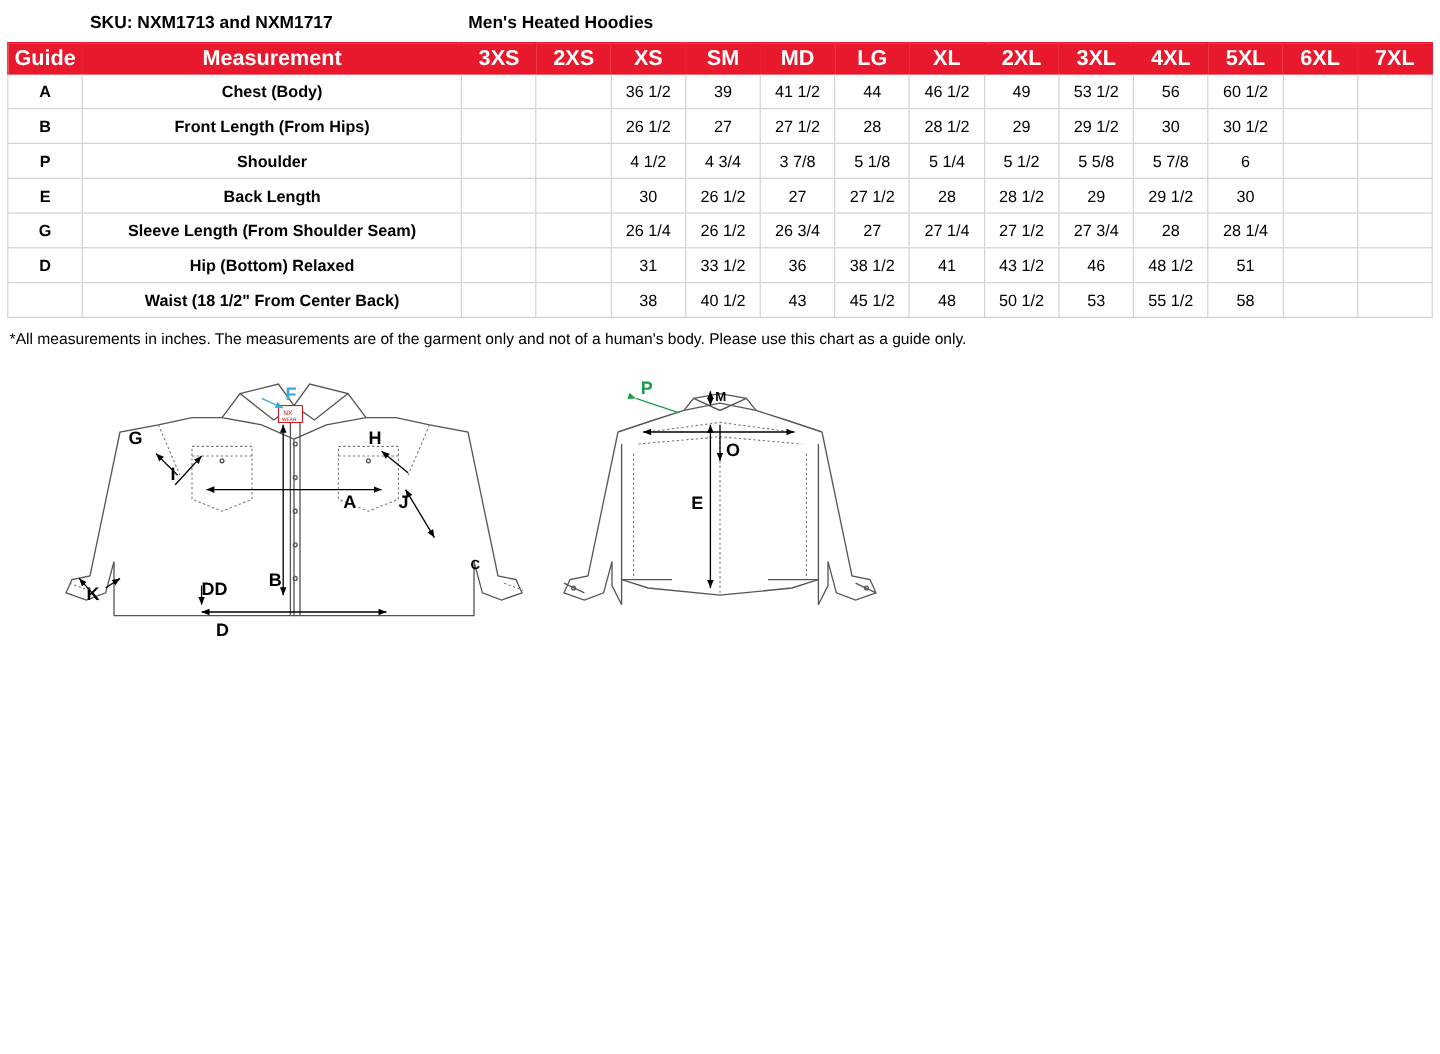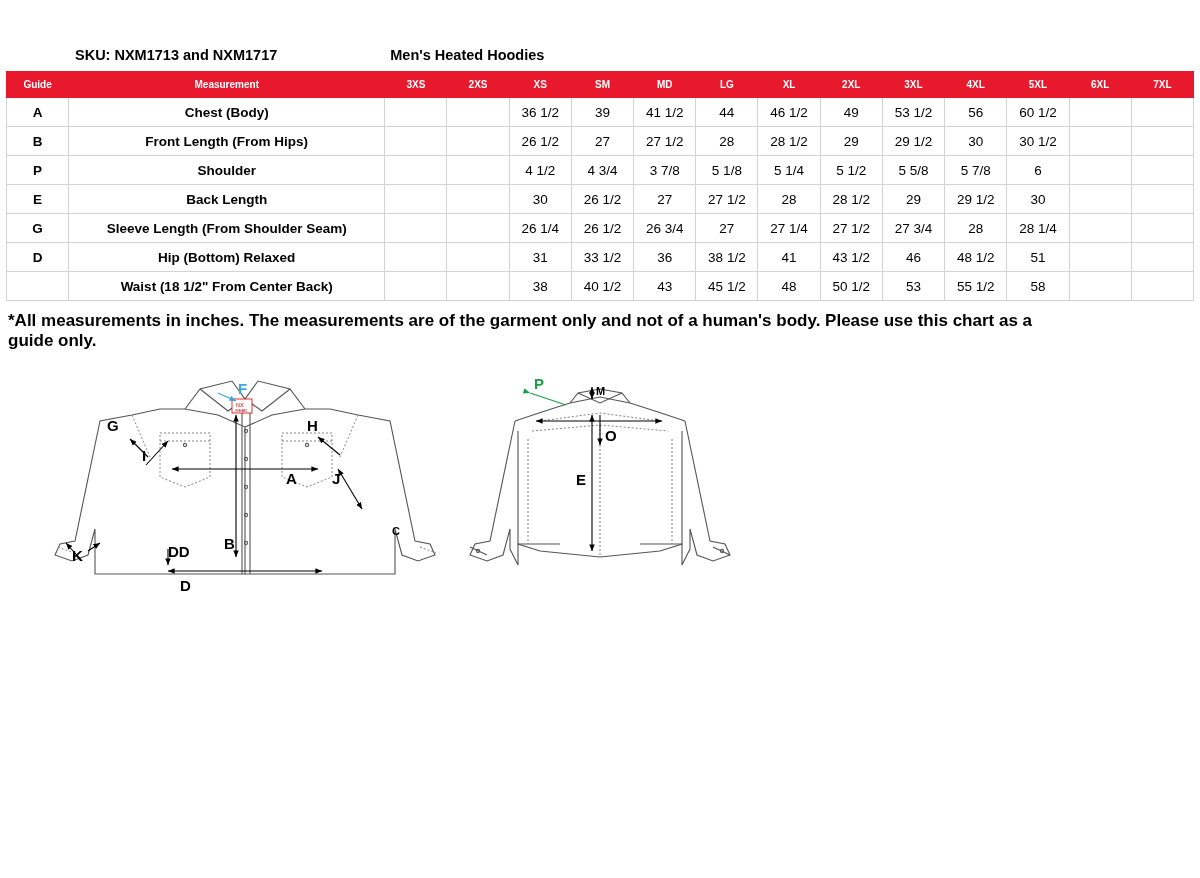--- a/index.html
+++ b/index.html
@@ -27,32 +27,31 @@
   }
   .sku {
     font-size: 14.5px;
     font-weight: bold;
     margin-left: 75px;
   }
   .product {
     font-size: 14.5px;
     font-weight: bold;
     margin-left: 113px;
-    margin-top: 36px;
   }
   table.size-chart {
     border-collapse: collapse;
     table-layout: fixed;
     width: 1188px;
     margin: 0 6px;
   }
   table.size-chart th {
     background: #e8192c;
     color: #ffffff;
-    font-size: 10px;
+    font-size: 18px;
     font-weight: bold;
     text-align: center;
     height: 25px;
     border: 1px solid #e8192c;
     padding: 0;
   }
   table.size-chart td {
     border: 1px solid #d3d3d3;
     height: 28px;
     font-size: 13.5px;
@@ -65,22 +64,22 @@
     font-size: 13px;
   }
   td.measure-cell {
     font-weight: bold;
     font-size: 13.5px;
   }
   .col-guide { width: 62px; }
   .col-measure { width: 315px; }
   .col-size { width: 62px; }
   .footnote {
-    font-size: 17px;
-    font-weight: bold;
+    font-size: 13px;
+    font-weight: normal;
     margin: 10px 0 0 8px;
     color: #000;
   }
   .diagram-area {
     position: relative;
     margin-top: 18px;
     height: 260px;
   }
   .diagram-area svg {
     display: block;

